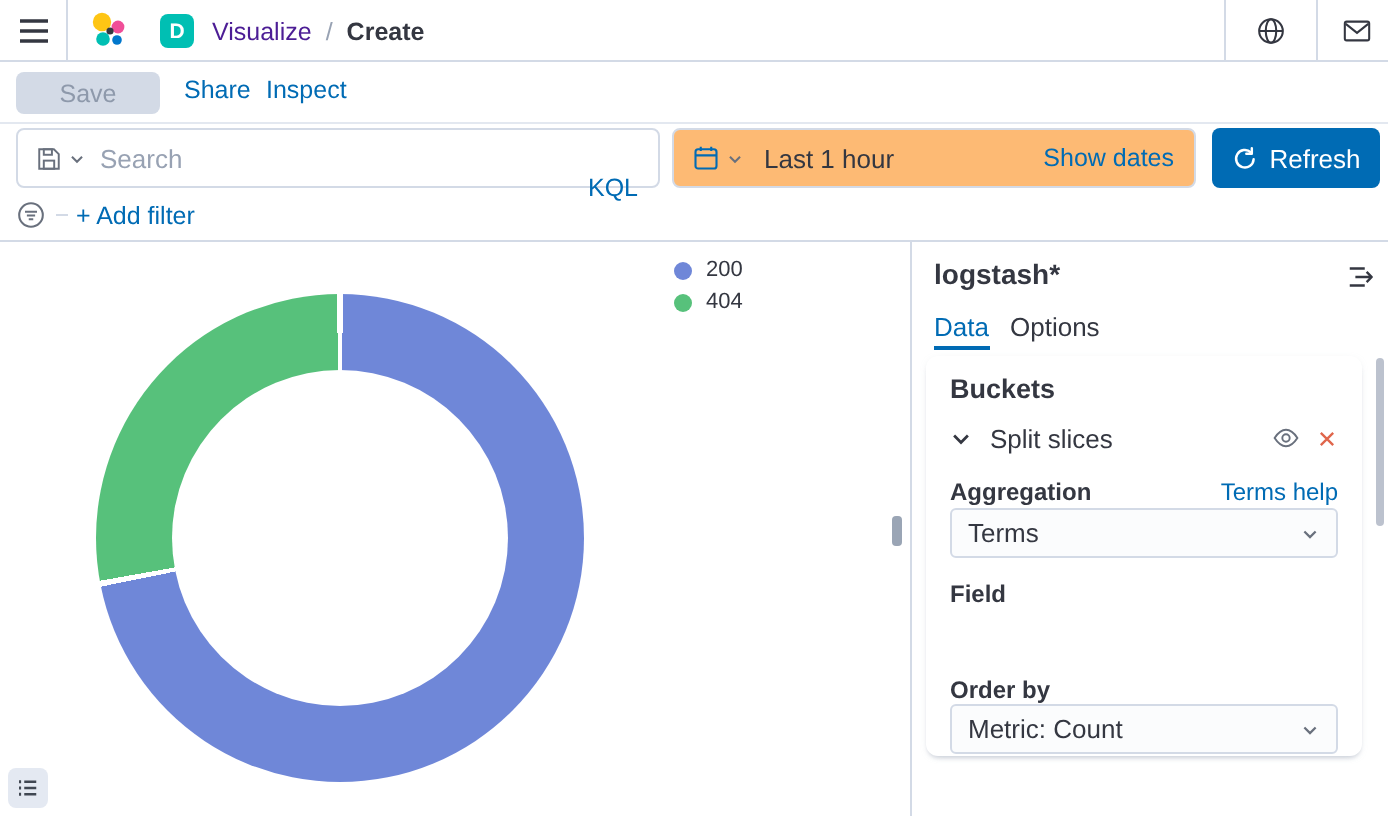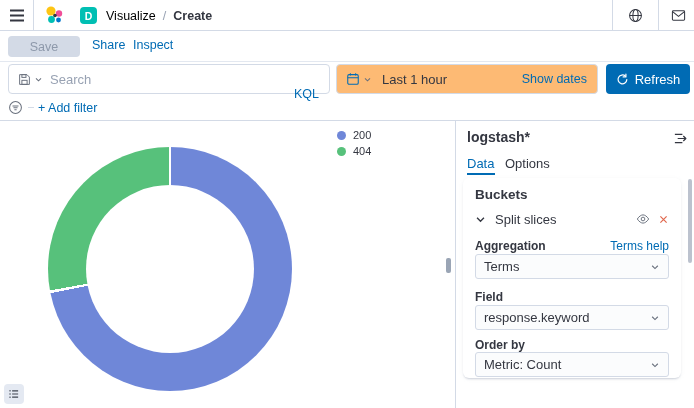--- a/index.html
+++ b/index.html
@@ -13,21 +13,21 @@
   svg { display:block; }
 
   
   .topbar { left:0; top:0; width:694px; height:31px; border-bottom:1px solid #D3DAE6; background:#fff; }
   .tb-divider { top:0; width:1px; height:31px; background:#D3DAE6; }
   .hamburger { left:9px; top:8px; color:#343741; cursor:pointer; }
   .logo { left:44px; top:5px; }
   .app-badge { left:80px; top:7px; width:17px; height:17px; border-radius:4px; background:#00BFB3;
     color:#fff; font-size:10.5px; font-weight:bold; display:flex; align-items:center; justify-content:center; }
   .breadcrumb { left:106px; top:0; height:31px; font-size:12.5px; }
-  .bc-section { color:#000000; }
+  .bc-section { color:#4c1d95; }
   .bc-sep { color:#98A2B3; margin:0 7px; }
   .bc-page { color:#343741; font-weight:600; }
   .globe-btn { left:628px; top:8px; color:#343741; }
   .mail-btn { left:671px; top:8px; color:#343741; }
 
   
   .actionbar { left:0; top:31px; width:694px; height:31px; border-bottom:1px solid #E3E8F0; background:#fff; }
   .save-btn { left:8px; top:36px; width:72px; height:21px; border-radius:4px; background:#D3DAE6;
     color:#8E99AB; font-size:12.5px; font-weight:500; display:flex; align-items:center; justify-content:center; }
   .link { color:#006BB4; font-size:12.5px; cursor:pointer; }
@@ -254,26 +254,20 @@
       <div class="abs f-label" style="left:12px; top:61px;">Aggregation</div>
       <div class="abs link help-link" style="right:12px; top:61px;">Terms help</div>
       <div class="abs select" style="top:76px;">
         <span>Terms</span>
         <svg class="chev" width="10" height="10" viewBox="0 0 16 16" fill="none" stroke="currentColor" stroke-width="1.8">
             <path d="M3.5 6 8 10.5 12.5 6"></path>
           </svg>
       </div>
 
       <div class="abs f-label" style="left:12px; top:112px;">Field</div>
-      <div class="abs select" style="top:127px;">
-        <span>response.keyword</span>
-        <svg class="chev" width="10" height="10" viewBox="0 0 16 16" fill="none" stroke="currentColor" stroke-width="1.8">
-            <path d="M3.5 6 8 10.5 12.5 6"></path>
-          </svg>
-      </div>
 
       <div class="abs f-label" style="left:12px; top:160px;">Order by</div>
       <div class="abs select" style="top:174px;">
         <span>Metric: Count</span>
         <svg class="chev" width="10" height="10" viewBox="0 0 16 16" fill="none" stroke="currentColor" stroke-width="1.8">
             <path d="M3.5 6 8 10.5 12.5 6"></path>
           </svg>
       </div>
     </div>
 

